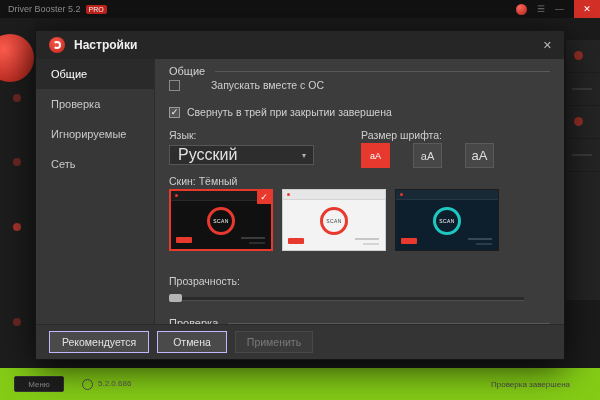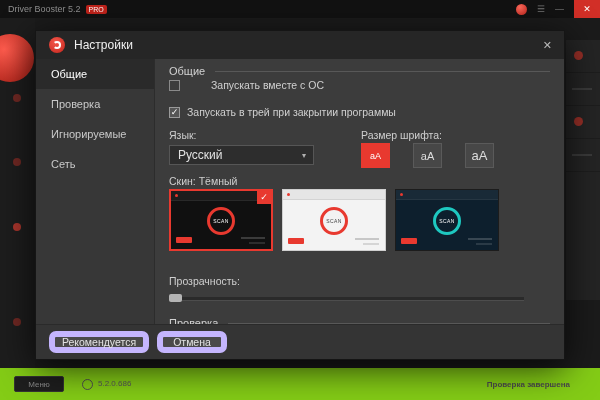--- a/index.html
+++ b/index.html
@@ -28,30 +28,30 @@
   .bg-right{position:absolute;right:0;top:40px;width:34px;height:260px;background:#242424;z-index:1;}
   .bg-right .r-row{height:32px;border-bottom:1px solid #1d1d1d;position:relative;}
   .bg-right .r-dot{position:absolute;left:8px;top:11px;width:9px;height:9px;border-radius:50%;background:#b33228;opacity:.8;}
   .bg-right .r-line{position:absolute;left:6px;top:15px;width:20px;height:2px;background:#3a3a3a;}
 
   .statusbar{position:absolute;bottom:0;left:0;right:0;height:32px;background:#84cc16;display:flex;align-items:center;z-index:1;}
   .menu-btn{margin-left:14px;min-width:50px;height:16px;background:#1e1e1e;border:1px solid #333;color:#8a8a8a;
     font-size:8px;display:flex;align-items:center;justify-content:center;border-radius:2px;padding:0 6px;box-sizing:border-box;}
   .version{display:flex;align-items:flex-start;margin-left:18px;color:#565656;font-size:8px;}
   .version .v-ico{width:9px;height:9px;border:1px solid #4f4f4f;border-radius:50%;margin-right:5px;}
-  .status-text{margin-left:auto;margin-right:30px;color:#4c4c4c;font-size:8px;font-weight:bold;}
+  .status-text{margin-left:auto;margin-right:30px;color:#4c4c4c;font-size:8px;}
 
   
   .dialog{position:absolute;left:35px;top:30px;width:530px;height:330px;background:#3c3c3c;
     border:1px solid #151515;box-shadow:0 8px 34px rgba(0,0,0,.75);z-index:5;box-sizing:border-box;}
   .dlg-title{position:absolute;top:0;left:0;right:0;height:28px;background:#262626;display:flex;align-items:center;}
   .logo{width:16px;height:16px;border-radius:50%;background:radial-gradient(circle at 40% 32%,#f4564a,#c4261d);
     margin-left:13px;position:relative;flex:0 0 auto;}
   .logo::after{content:"";position:absolute;inset:4px;border:2px solid #fff;border-left-color:transparent;border-radius:50%;}
-  .dlg-title-text{margin-left:9px;font-size:12px;color:#f0f0f0;}
+  .dlg-title-text{margin-left:9px;font-size:12px;color:#f0f0f0;font-weight:bold;}
   .dlg-close{margin-left:auto;margin-right:12px;color:#b9b9b9;font-size:11px;cursor:default;}
 
   .sidebar{position:absolute;left:0;top:28px;bottom:34px;width:118px;background:#373737;border-right:1px solid #2c2c2c;}
   .side-item{height:30px;line-height:30px;padding-left:15px;font-size:11px;color:#c9c9c9;}
   .side-item.sel{background:#2a2a2a;color:#fff;}
 
   .content{position:absolute;left:119px;top:28px;right:0;bottom:34px;}
   .sec{position:absolute;left:14px;right:14px;display:flex;align-items:center;font-size:11px;color:#d2d2d2;}
   .sec .line{flex:1;height:1px;background:#585858;margin-left:10px;}
   .sec.sec-general{top:6px;}
@@ -66,21 +66,21 @@
   .cb.cb2{top:47px;}
 
   .lbl{position:absolute;font-size:10.5px;color:#cfcfcf;}
   .lbl-lang{top:70px;left:14px;}
   .lbl-fs{top:70px;left:206px;}
   .lbl-skin{top:116px;left:14px;}
   .lbl-tr{top:216px;left:14px;}
 
   .dd{position:absolute;left:14px;top:86px;width:145px;height:20px;background:#2d2d2d;border:1px solid #565656;
     display:flex;align-items:center;box-sizing:border-box;}
-  .dd .val{margin-left:8px;font-size:12px;color:#e2e2e2;}
+  .dd .val{margin-left:8px;font-size:16px;color:#e2e2e2;}
   .dd .caret{margin-left:auto;margin-right:7px;font-size:8px;color:#b0b0b0;}
 
   .fs{position:absolute;left:206px;top:84px;display:flex;gap:23px;}
   .fs .b{width:29px;height:25px;background:#474747;border:1px solid #5a5a5a;color:#ddd;
     display:flex;align-items:center;justify-content:center;box-sizing:border-box;}
   .fs .b.sel{background:#e8392f;border-color:#e8392f;color:#fff;}
   .fs .b.sz1{font-size:9px;}.fs .b.sz2{font-size:11px;}.fs .b.sz3{font-size:13px;}
 
   .skins{position:absolute;top:130px;left:14px;display:flex;gap:9px;}
   .skin{position:relative;width:104px;height:62px;background:#101010;border:1px solid #1c1c1c;box-sizing:border-box;overflow:hidden;}
@@ -102,22 +102,22 @@
   .skin.skin-light .frag2{background:rgba(0,0,0,.12);}
   .skin.skin-blue{background:#0d1f2d;}
   .skin.skin-blue .ring{border-color:#1ec8c0;}
 
   .slider{position:absolute;left:14px;top:234px;width:355px;height:10px;}
   .slider .track{position:absolute;top:4px;left:0;right:0;height:3px;background:#2a2a2a;border-bottom:1px solid #4d4d4d;}
   .slider .handle{position:absolute;left:0;top:1px;width:13px;height:8px;background:#b4b4b4;border-radius:2px;}
 
   .footer{position:absolute;left:0;right:0;bottom:0;height:34px;background:#343434;border-top:1px solid #2a2a2a;
     display:flex;align-items:center;}
-  .btn{height:22px;background:#4a4a4a;border:6px solid #c4b5fd;color:#e3e3e3;font-size:10.5px;
-    display:flex;align-items:center;justify-content:center;box-sizing:border-box;border-radius:7px;}
+  .btn{height:22px;background:#4a4a4a;border:1px solid #c4b5fd;color:#e3e3e3;font-size:10.5px;
+    display:flex;align-items:center;justify-content:center;box-sizing:border-box;border-radius:0;}
   .btn.rec{margin-left:13px;width:100px;}
   .btn.ok{margin-left:auto;width:78px;}
   .btn.cancel{margin-left:8px;width:70px;}
   .btn.apply{margin-left:8px;margin-right:13px;width:78px;background:#3a3a3a;border-color:#484848;color:#7a7a7a;}
 </style>
 </head>
 <body>
 
 <div class="stage">
 
@@ -185,21 +185,21 @@
         <span class="line"></span>
       </div>
 
       <div class="cb cb1">
         <span class="box"></span>
         <span class="cb-label">Запускать вместе с ОС</span>
       </div>
 
       <div class="cb cb2 checked">
         <span class="box">✓</span>
-        <span class="cb-label">Запускать в трей при закрытии программы</span>
+        <span class="cb-label">Свернуть в трей при закрытии завершена</span>
       </div>
 
       <div class="lbl lbl-lang">Язык:</div>
       <div class="dd">
         <span class="val">Русский</span>
         <span class="caret">▾</span>
       </div>
 
       <div class="lbl lbl-fs">Размер шрифта:</div>
       <div class="fs">
@@ -252,16 +252,17 @@
       <div class="sec sec-scan">
         <span>Проверка</span>
         <span class="line"></span>
       </div>
 
     </div>
 
     <div class="footer">
       <div class="btn rec">Рекомендуется</div>
       <div class="btn cancel">Отмена</div>
+      <div class="btn apply">Применить</div>
     </div>
 
   </div>
 </div>
 
 </body></html>

